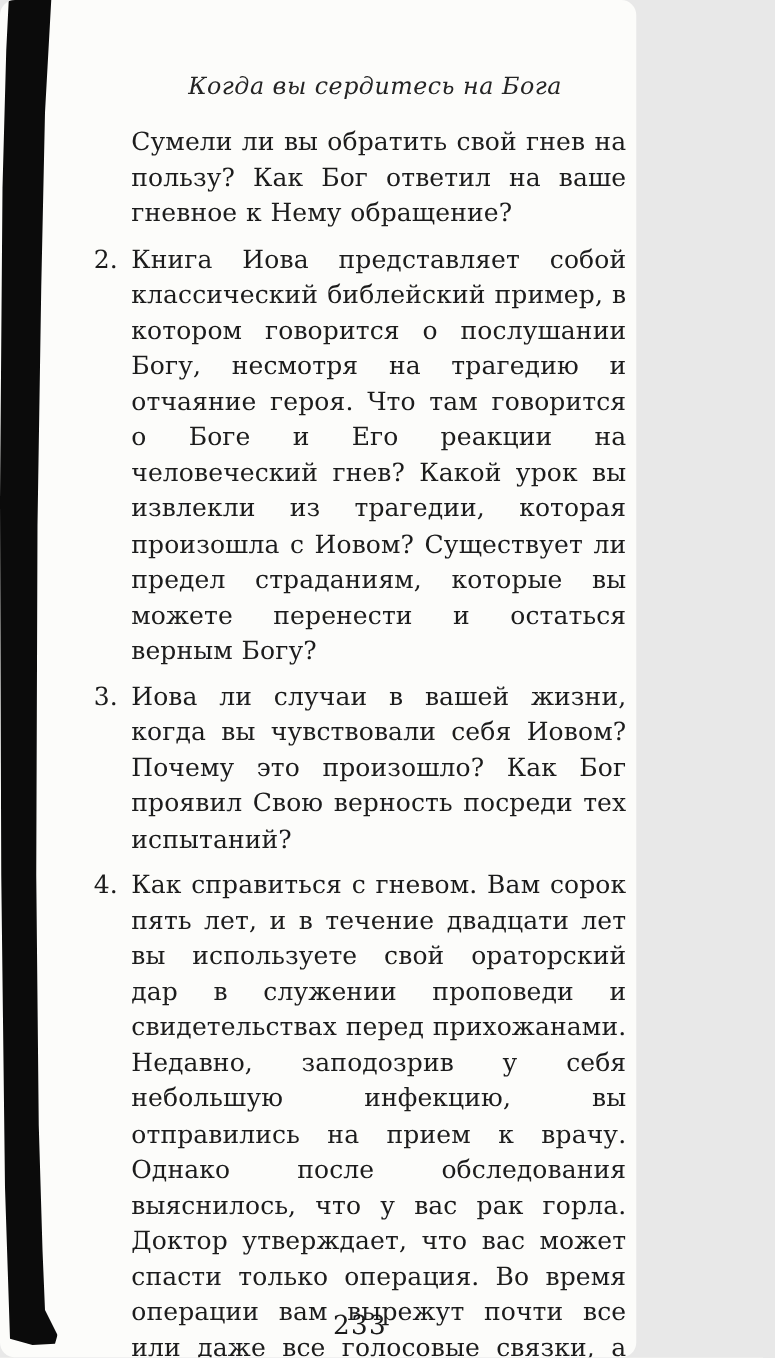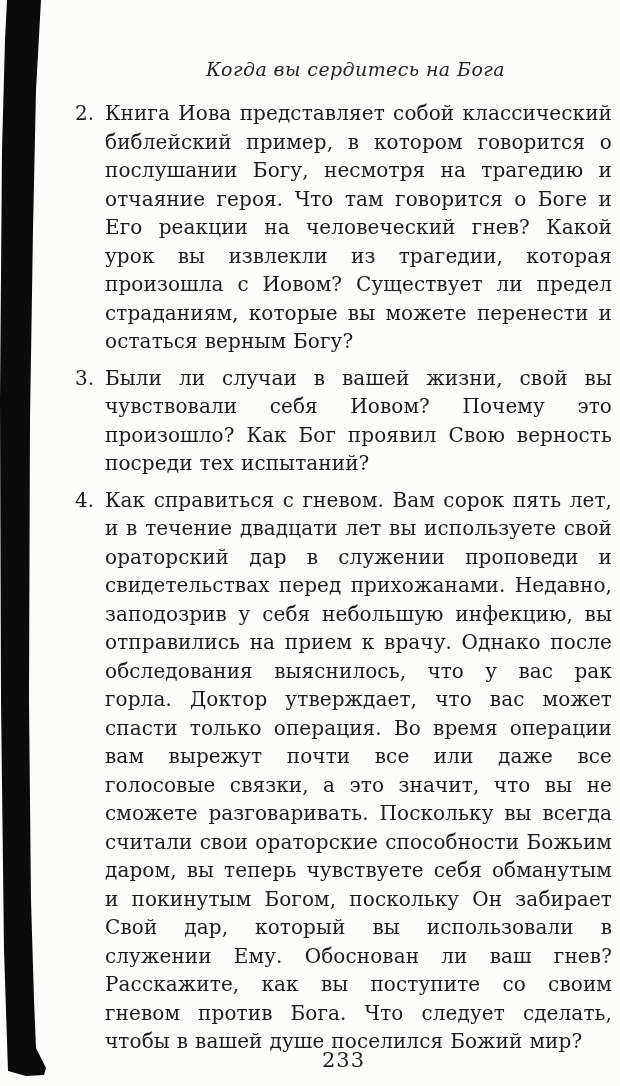--- a/index.html
+++ b/index.html
@@ -2,26 +2,27 @@
 <html lang="ru"><head>
 <meta charset="utf-8">
 <style>
   html, body {
     margin: 0;
     padding: 0;
     background: #e8e8e8;
   }
   .page {
     position: relative;
-    width: 620px;
+    width: 509px;
     height: 1086px;
     background: #fcfcfa;
     overflow: hidden;
     font-family: "DejaVu Serif", "Liberation Serif", serif;
     color: #1c1c1c;
+    border-radius: 12px;
   }
   
   .scan-bar {
     position: absolute;
     left: 0;
     top: 0;
     width: 48px;
     height: 1080px;
     background: #0b0b0b;
     clip-path: polygon(
@@ -84,29 +85,30 @@
 <body>
 
 <div class="page">
 
   <div class="scan-bar"></div>
 
   <div class="content">
 
     <div class="running-header">Когда вы сердитесь на Бога</div>
 
+    <p class="para">Сумели ли вы обратить свой гнев на пользу? Как Бог ответил на ваше гневное к Нему обращение?</p>
 
     <div class="para item">
       <span class="num">2.</span>
       <span class="lead"></span><span>Книга Иова представляет собой классический библейский пример, в котором говорится о послушании Богу, несмотря на трагедию и отчаяние героя. Что там говорится о Боге и Его реакции на человеческий гнев? Какой урок вы извлекли из трагедии, которая произошла с Иовом? Существует ли предел страданиям, которые вы можете перенести и остаться верным Богу?</span>
     </div>
 
     <div class="para item">
       <span class="num">3.</span>
-      <span class="lead"></span><span>Были ли случаи в вашей жизни, свой вы чувствовали себя Иовом? Почему это произошло? Как Бог проявил Свою верность посреди тех испытаний?</span>
+      <span class="lead"></span><span>Иова ли случаи в вашей жизни, когда вы чувствовали себя Иовом? Почему это произошло? Как Бог проявил Свою верность посреди тех испытаний?</span>
     </div>
 
     <div class="para item">
       <span class="num">4.</span>
       <span class="lead">Как справиться с гневом. </span><span>Вам сорок пять лет, и в течение двадцати лет вы используете свой ораторский дар в служении проповеди и свидетельствах перед прихожанами. Недавно, заподозрив у себя небольшую инфекцию, вы отправились на прием к врачу. Однако после обследования выяснилось, что у вас рак горла. Доктор утверждает, что вас может спасти только операция. Во время операции вам вырежут почти все или даже все голосовые связки, а это значит, что вы не сможете разговаривать. Поскольку вы всегда считали свои ораторские способности Божьим даром, вы теперь чувствуете себя обманутым и покинутым Богом, поскольку Он забирает Свой дар, который вы использовали в служении Ему. Обоснован ли ваш гнев? Расскажите, как вы поступите со своим гневом против Бога. Что следует сделать, чтобы в вашей душе поселился Божий мир?</span>
     </div>
 
   </div>
 
   <div class="page-number">233</div>

